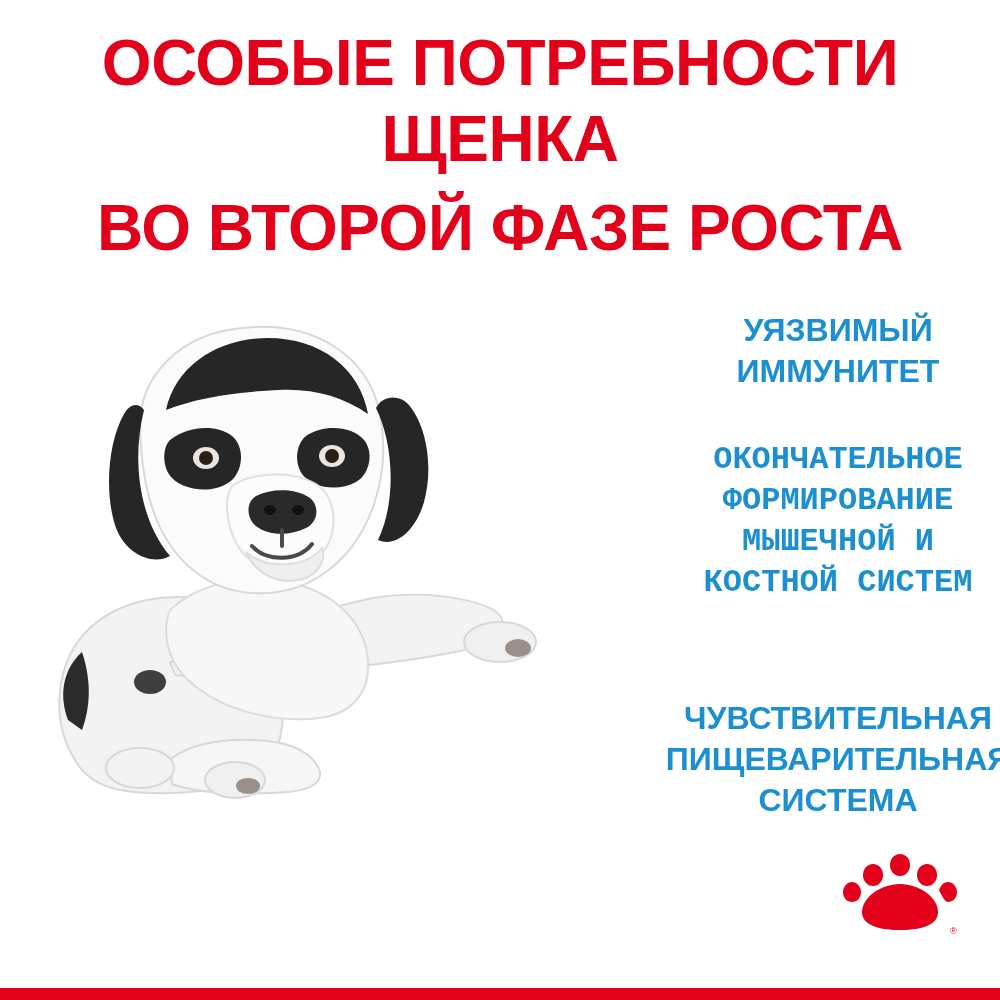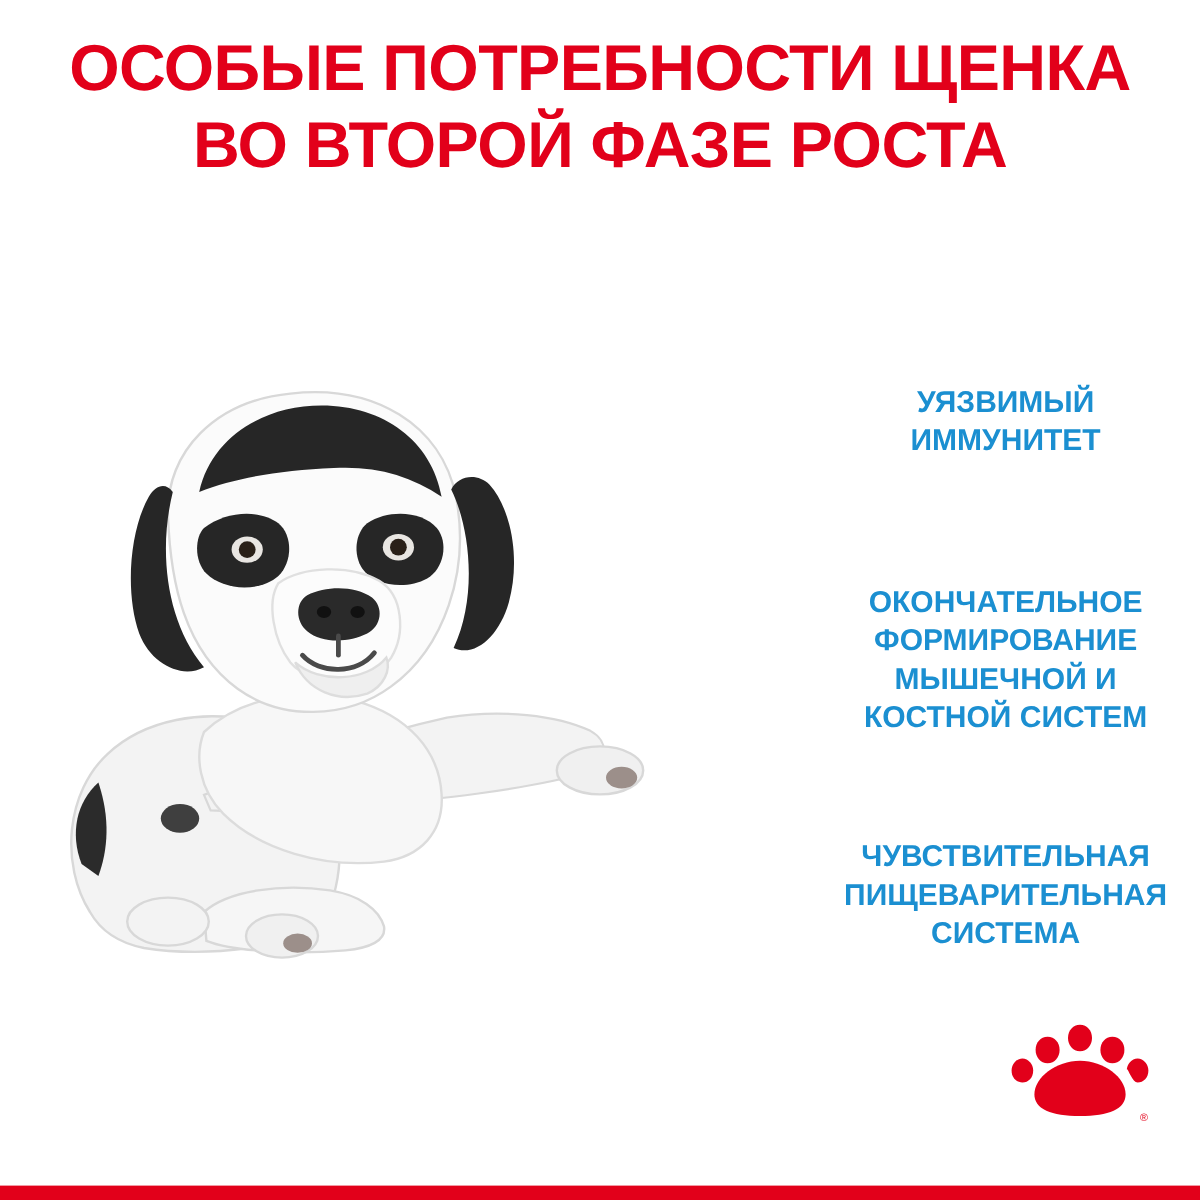--- a/index.html
+++ b/index.html
@@ -20,55 +20,55 @@
 
   
   .headline {
     position: absolute;
     top: 26px;
     left: 0;
     width: 1000px;
     text-align: center;
     color: #e2001a;
     font-weight: 700;
-    font-size: 54px;
+    font-size: 64px;
     line-height: 1.18;
     letter-spacing: -0.5px;
     text-transform: uppercase;
   }
-  .headline .l2 { display: block; }
+  .headline .l2 { display: block; margin-top: 14px; }
 
   
   .dog-photo {
     position: absolute;
     left: 20px;
     top: 290px;
     width: 540px;
     height: 520px;
   }
 
   
   .callout {
     position: absolute;
     right: 0;
     width: 320px;
     background: #ffffff;
     color: #1b8fd1;
     font-weight: 700;
-    font-size: 25px;
+    font-size: 32px;
     line-height: 1.28;
     text-align: center;
     text-transform: uppercase;
     padding: 16px 22px 16px 18px;
     border-radius: 18px 0 0 18px;
     box-sizing: border-box;
   }
   .callout .txt { display: block; }
   .callout-1 { top: 292px; height: 118px; display: flex; align-items: center; justify-content: center; }
-  .callout-2 { top: 470px; height: 150px; display: flex; align-items: flex-start; justify-content: center; }
+  .callout-2 { top: 470px; height: 150px; display: flex; align-items: flex-end; justify-content: center; font-family: Liberation Mono, monospace; }
   .callout-3 { top: 682px; height: 158px; display: flex; justify-content: center; }
 
   
   .connector {
     position: absolute;
     right: 0;
     width: 36px;
     height: 3px;
     background: #1b8fd1;
   }

